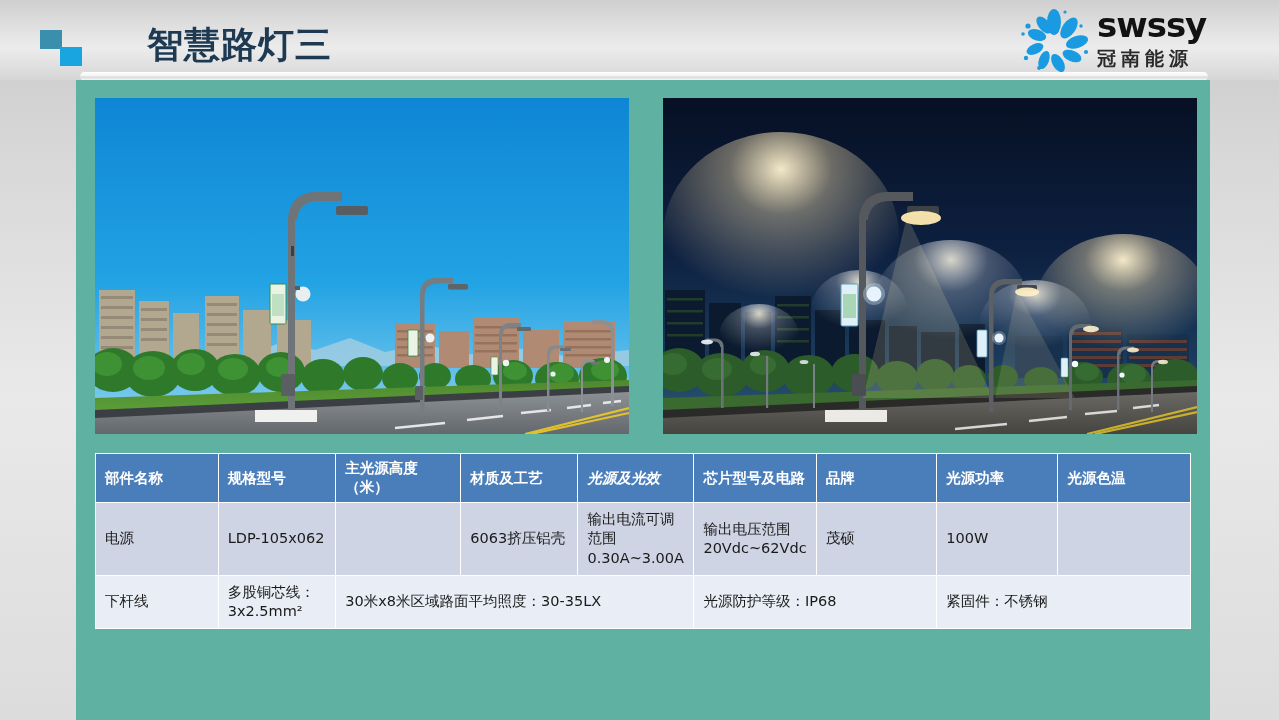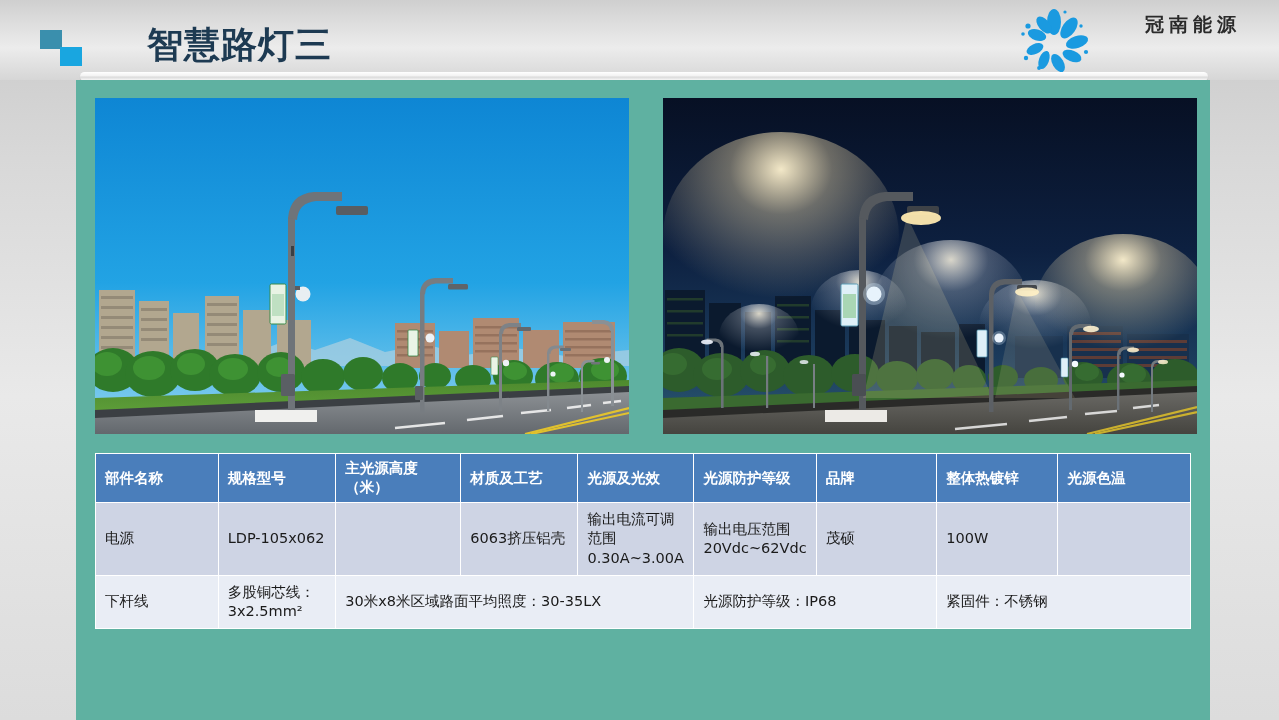--- a/index.html
+++ b/index.html
@@ -41,21 +41,20 @@
   #logo-text  { position:absolute; left:80px; top:2px; }
   #logo-word {
     font-size:34px; font-weight:bold; color:#121212; letter-spacing:-1px;
     font-family:"DejaVu Sans","Liberation Sans",sans-serif;
     line-height:34px;
   }
   #logo-cn {
     font-size:19px; font-weight:bold; color:#2a2a2a; letter-spacing:5px;
     font-family:"DejaVu Sans","Liberation Sans",sans-serif;
     margin-top:4px;
-    margin-left:48px;
   }
 
   
   #panel {
     position:absolute; left:76px; top:80px; width:1134px; height:640px;
     background:#5fb1a1;
   }
 
   
   .photo {
@@ -92,21 +91,21 @@
     padding:5px 9px;
     border:1px solid #ffffff;
   }
   tr.odd  td { background:#ced4e4; }
   tr.even td { background:#e9edf5; }
   
   .c0 { width:124px; }
   .c1 { width:118px;margin-left:36px; }
   .c2 { width:126px; }
   .c3 { width:118px; }
-  .c4 { width:116px; }
+  .c4 { width:116px;font-style:italic; }
   .c5 { width:116px; }
   .c6 { width:122px;margin-top:36px; }
   .c7 { width:122px; }
   .c8 { width:134px;margin-top:12px; }
 </style>
 </head>
 <body>
 
 <div id="header">
 
@@ -134,20 +133,21 @@
         <circle cx="11" cy="18" r="2.6"></circle>
         <circle cx="6" cy="26" r="1.8"></circle>
         <circle cx="9" cy="50" r="2.2"></circle>
         <circle cx="22" cy="60" r="1.9"></circle>
         <circle cx="64" cy="18" r="1.7"></circle>
         <circle cx="69" cy="44" r="2.1"></circle>
         <circle cx="48" cy="4" r="1.6"></circle>
       </g>
     </svg>
     <div id="logo-text">
+      <div id="logo-word">swssy</div>
       <div id="logo-cn">冠南能源</div>
     </div>
   </div>
 </div>
 
 <div id="panel">
 
   <div class="photo" id="photo-day">
     <svg viewBox="0 0 534 336" width="534" height="336" preserveAspectRatio="none">
       <defs>
@@ -481,23 +481,23 @@
   </div>
 
   <table id="spec-table">
     <thead>
       <tr>
         <th class="c0">部件名称</th>
         <th class="c1">规格型号</th>
         <th class="c2">主光源高度（米）</th>
         <th class="c3">材质及工艺</th>
         <th class="c4">光源及光效</th>
-        <th class="c5">光源防护等级</th>
+        <th class="c5">芯片型号及电路</th>
         <th class="c6">品牌</th>
-        <th class="c7">整体热镀锌</th>
+        <th class="c7">光源功率</th>
         <th class="c8">光源色温</th>
       </tr>
     </thead>
     <tbody>
 
 
 
       <tr class="odd">
         <td>电源</td>
         <td>LDP-105x062</td>

